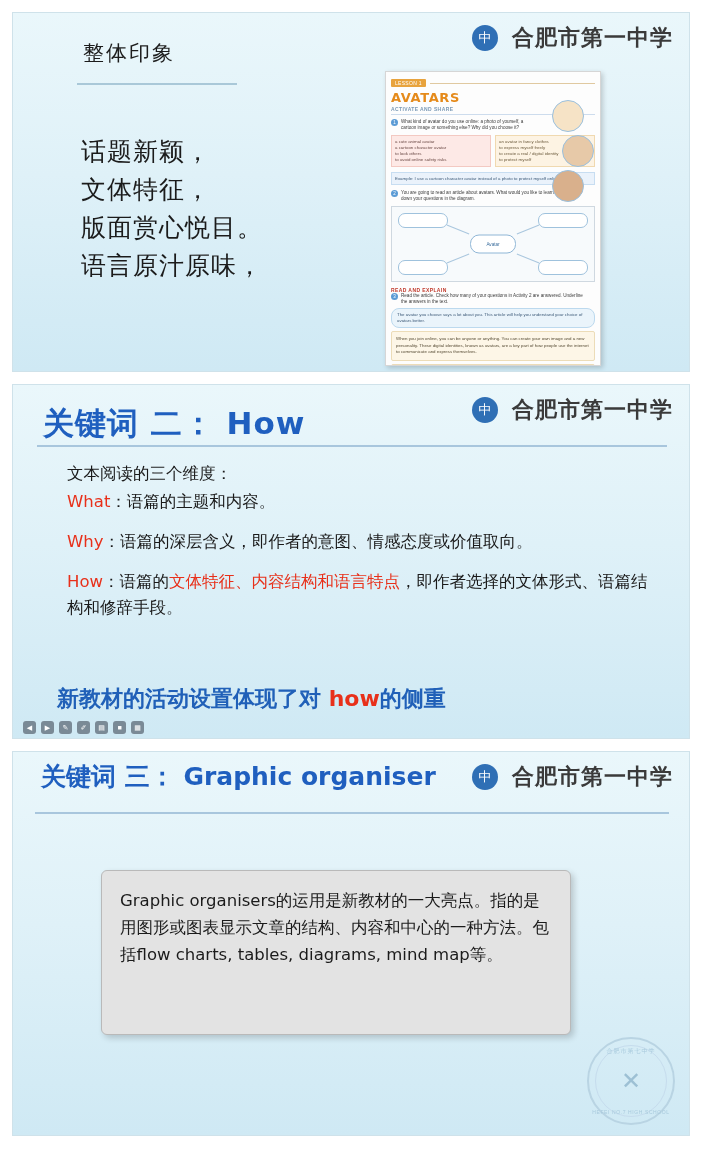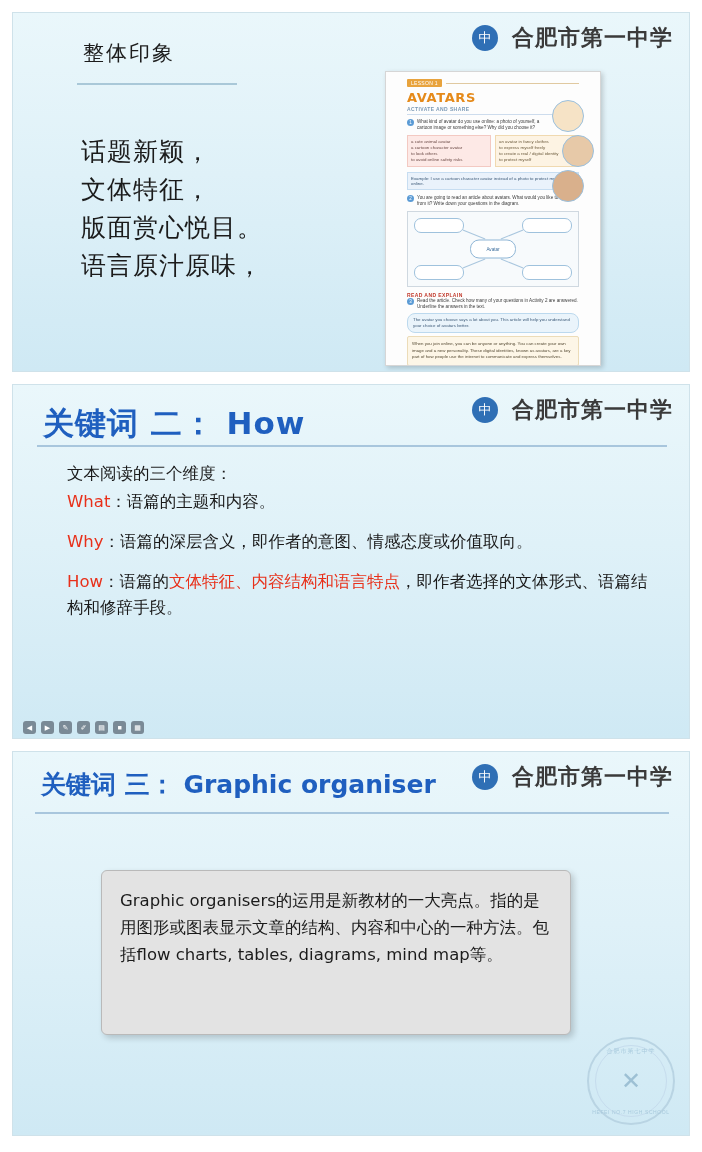--- a/index.html
+++ b/index.html
@@ -91,21 +91,21 @@
   }
 
   
   .book {
     position: absolute;
     right: 88px; top: 58px;
     width: 216px; height: 295px;
     background: #fdfdfd;
     border: 1px solid #d6d6d6;
     box-shadow: 2px 2px 5px rgba(0,0,0,.18);
-    padding: 7px 21px;
+    padding: 7px 5px;
     box-sizing: border-box;
     font-size: 4px;
     color: #444;
     overflow: hidden;
   }
   .bk-lessontag {
     display: inline-block;
     background: #e8a33d;
     color: #fff;
     font-size: 5px;
@@ -210,21 +210,21 @@
   }
   .pb-btn {
     width:13px;height:13px;border-radius:3px;background:#7a8a96;
     display:flex;align-items:center;justify-content:center;
     color:#fff;font-size:7px;
   }
 
   
   #slide3 { height: 385px; }
   .s3-title {
-    position:absolute; left:28px; top:16px;
+    position:absolute; left:28px; top:8px;
     font-size: 25px; font-weight:bold; color:#1f5fbf;
     font-family: "DejaVu Sans", sans-serif;
   }
   .s3-rule {
     position:absolute; left:22px; top:60px; width:634px; height:2px; background:#a8c6dd;
   }
   .s3-box {
     position:absolute; left:88px; top:118px; width:470px; height:165px;
     background:#e3e3e3; border:1px solid #b9b9b9; border-radius:6px;
     box-shadow: 3px 3px 6px rgba(0,0,0,.18);
@@ -356,20 +356,23 @@
         <span class="kw">What</span><span>：语篇的主题和内容。</span>
       </p>
       <p>
         <span class="kw">Why</span><span>：语篇的深层含义，即作者的意图、情感态度或价值取向。</span>
       </p>
       <p>
         <span class="kw">How</span><span>：语篇的</span><span class="kw-em">文体特征、内容结构和语言特点</span><span>，即作者选择的文体形式、语篇结构和修辞手段。</span>
       </p>
     </div>
 
+    <div class="s2-final">
+      <span>新教材的活动设置体现了对 </span><span class="how">how</span><span>的侧重</span>
+    </div>
 
     <div class="playbar">
       <span class="pb-btn">◀</span>
       <span class="pb-btn">▶</span>
       <span class="pb-btn">✎</span>
       <span class="pb-btn">✐</span>
       <span class="pb-btn">▤</span>
       <span class="pb-btn">■</span>
       <span class="pb-btn">▦</span>
     </div>

